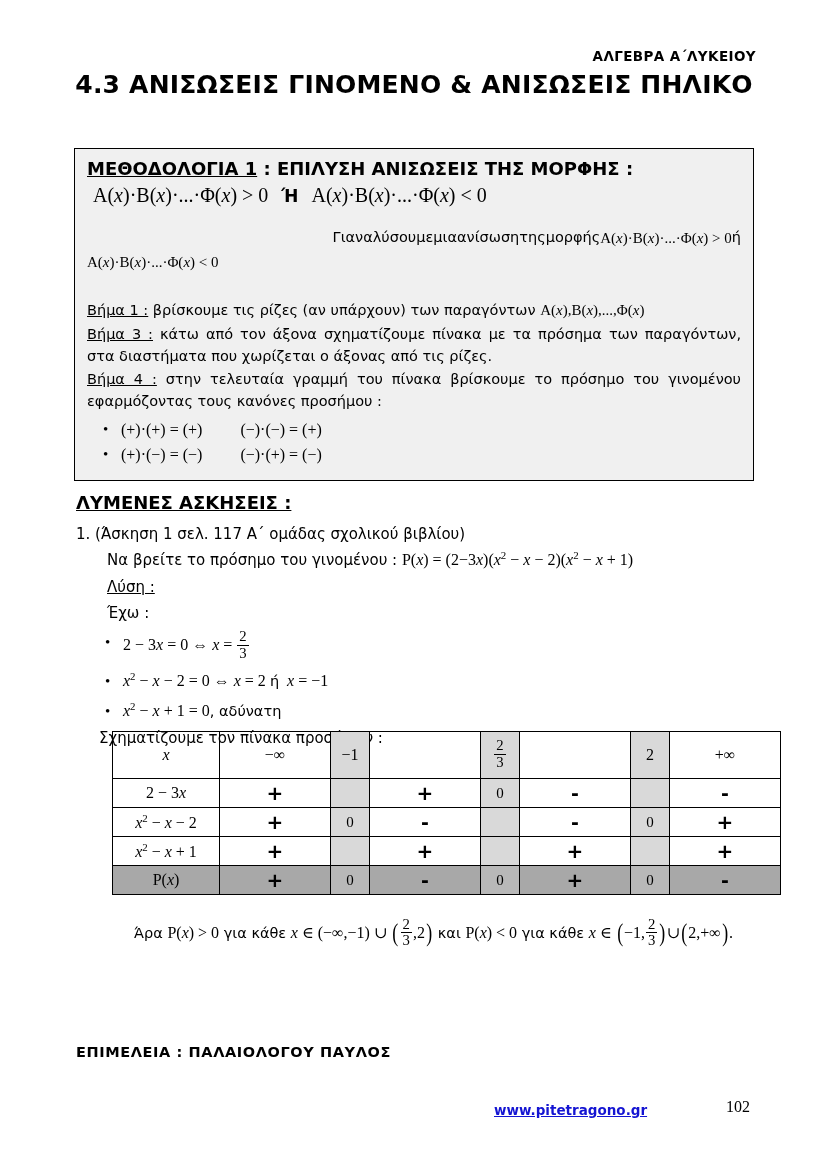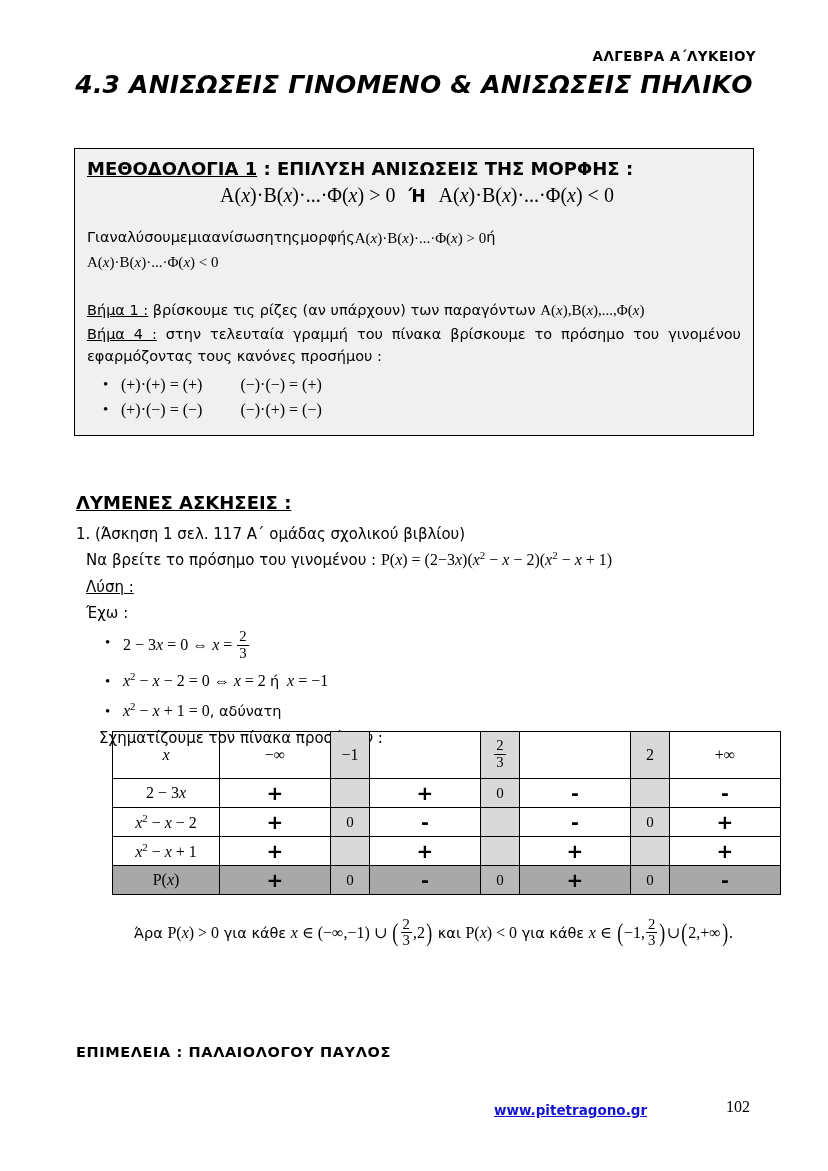--- a/index.html
+++ b/index.html
@@ -34,21 +34,20 @@
   .doc-title {
     position: absolute;
     top: 70px;
     left: 0;
     width: 828px;
     text-align: center;
     font-family: "DejaVu Sans", "Liberation Sans", sans-serif;
     font-weight: bold;
     font-size: 25px;
     letter-spacing: 0.2px;
-    font-style: italic;
   }
 
   
   .method-box {
     position: absolute;
     top: 148px;
     left: 74px;
     width: 680px;
     box-sizing: border-box;
     border: 1.5px solid #000;
@@ -61,21 +60,20 @@
     line-height: 1.3;
     margin-bottom: 2px;
   }
   .method-title .ul { text-decoration: underline; }
   .method-formula {
     font-family: "Liberation Serif", "DejaVu Serif", serif;
     font-size: 20px;
     line-height: 1.35;
     margin: 1px 0 0 6px;
     white-space: nowrap;
-    text-align: center;
   }
   .method-formula .oritag {
     font-family: "DejaVu Sans", "Liberation Sans", sans-serif;
     font-weight: bold;
     font-size: 17px;
     padding: 0 8px;
   }
   .intro-para {
     margin-top: 18px;
     font-size: 14.5px;
@@ -131,21 +129,21 @@
     text-decoration: underline;
   }
   .ex-block {
     position: absolute;
     top: 523px;
     left: 76px;
     width: 690px;
     font-size: 15px;
   }
   .ex-line1 { line-height: 1.5; }
-  .ex-indent { margin-left: 10px; line-height: 1.75; }
+  .ex-indent { margin-left: 31px; line-height: 1.75; }
   .ex-indent .m {
     font-family: "Liberation Serif", "DejaVu Serif", serif;
     font-size: 16px;
   }
   .ul-lbl { text-decoration: underline; }
   .bullets {
     list-style: none;
     margin: 4px 0 0 0;
     padding: 0 0 0 47px;
   }
@@ -290,38 +288,41 @@
     </div>
 
     <div class="method-formula">
       <span>A(<span class="it">x</span>)·B(<span class="it">x</span>)·...·Φ(<span class="it">x</span>) &gt; 0</span>
       <span class="oritag">Ή</span>
       <span>A(<span class="it">x</span>)·B(<span class="it">x</span>)·...·Φ(<span class="it">x</span>) &lt; 0</span>
     </div>
 
     <div class="intro-para">
       <span style="display:inline-block;width:100%;">
-        <span style="display:flex;justify-content:flex-start;">
+        <span style="display:flex;justify-content:flex-end;">
           <span>Για</span>
           <span>να</span>
           <span>λύσουμε</span>
           <span>μια</span>
           <span>ανίσωση</span>
           <span>της</span>
           <span>μορφής</span>
           <span class="m">A(<span class="it">x</span>)·B(<span class="it">x</span>)·...·Φ(<span class="it">x</span>) &gt; 0</span>
           <span>ή</span>
         </span>
       </span>
       <div class="intro-line2">A(<span class="it">x</span>)·B(<span class="it">x</span>)·...·Φ(<span class="it">x</span>) &lt; 0</div>
     </div>
 
     <div class="steps">
       <div class="step-line">
         <span class="lbl">Βήμα 1 :</span><span> βρίσκουμε τις ρίζες (αν υπάρχουν) των παραγόντων </span><span class="m">A(<span class="it">x</span>),B(<span class="it">x</span>),...,Φ(<span class="it">x</span>)</span>
+      </div>
+      <div class="step-line">
+        <span class="lbl">Βήμα 3 :</span><span> κάτω από τον άξονα σχηματίζουμε πίνακα με τα πρόσημα των παραγόντων, στα διαστήματα που χωρίζεται ο άξονας από τις ρίζες.</span>
       </div>
       <div class="step-line">
         <span class="lbl">Βήμα 4 :</span><span> στην τελευταία γραμμή του πίνακα βρίσκουμε το πρόσημο του γινομένου εφαρμόζοντας τους κανόνες προσήμου :</span>
       </div>
 
       <ul class="rules-list">
         <li>
           <span>(+)·(+) = (+)</span><span class="rcol2">(−)·(−) = (+)</span>
         </li>
         <li>

